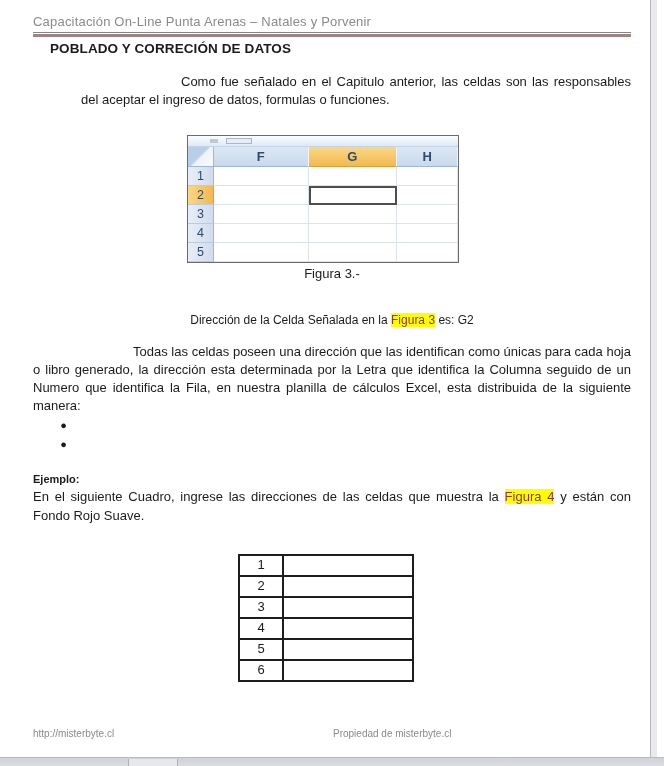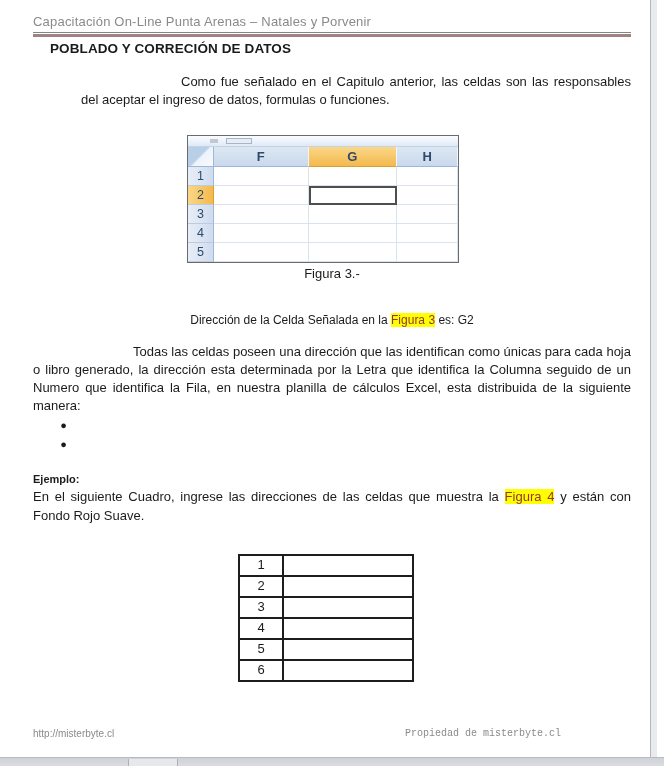--- a/index.html
+++ b/index.html
@@ -55,21 +55,21 @@
   
   .fig4{margin-top:29px;margin-left:205px;border-collapse:collapse;}
   .fig4 td{border:2px solid #1d1d1d;height:21px;font-size:13px;line-height:15px;vertical-align:top;}
   .fig4 td.num{width:44px;text-align:center;padding-top:1px;}
   .fig4 td.blank{width:130px;}
 
   
   .footer{position:absolute;left:33px;top:728px;width:600px;display:flex;font-size:10px;color:var(--muted-text);}
   .footer .f{flex:1;}
   .footer .fc{text-align:center;}
-  .footer .fr{text-align:center;font-family:Liberation Mono, monospace;}
+  .footer .fr{text-align:left;}
 
   
   .v-edge{position:absolute;left:650px;top:0;width:7px;height:766px;background:#e9eaee;border-left:1px solid #b4b6ba;}
   .h-scroll{position:absolute;left:0;top:757px;width:664px;height:9px;background:linear-gradient(#cfd2d8,#dadce1);border-top:1px solid #b8bac0;}
   .h-scroll .thumb{position:absolute;left:128px;top:1px;width:50px;height:7px;background:#e6e8ec;border-left:1px solid #aeb0b6;border-right:1px solid #aeb0b6;}
 </style>
 </head>
 <body>
 
 <div class="page">

